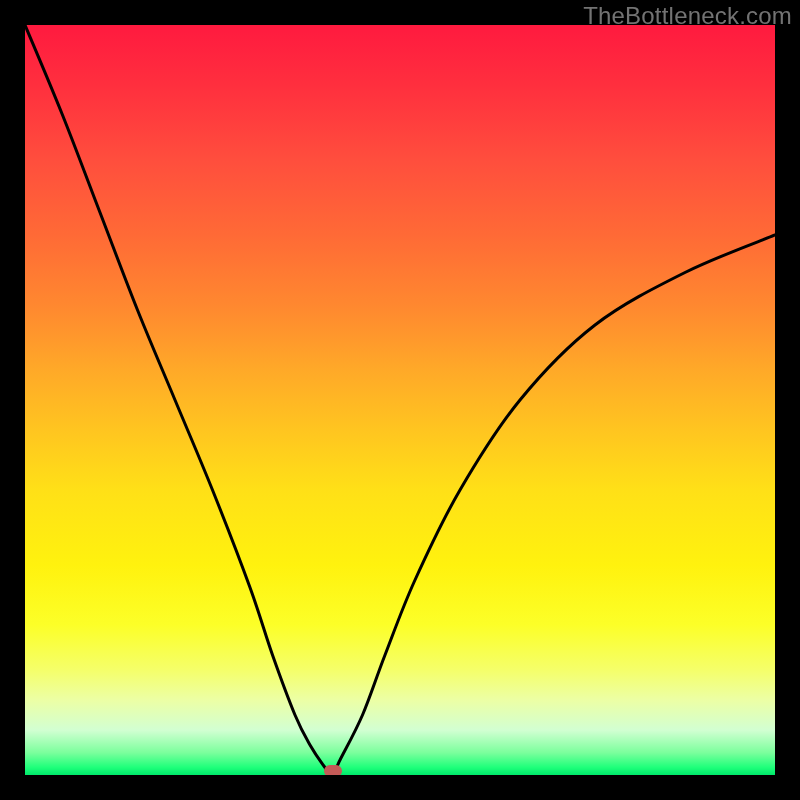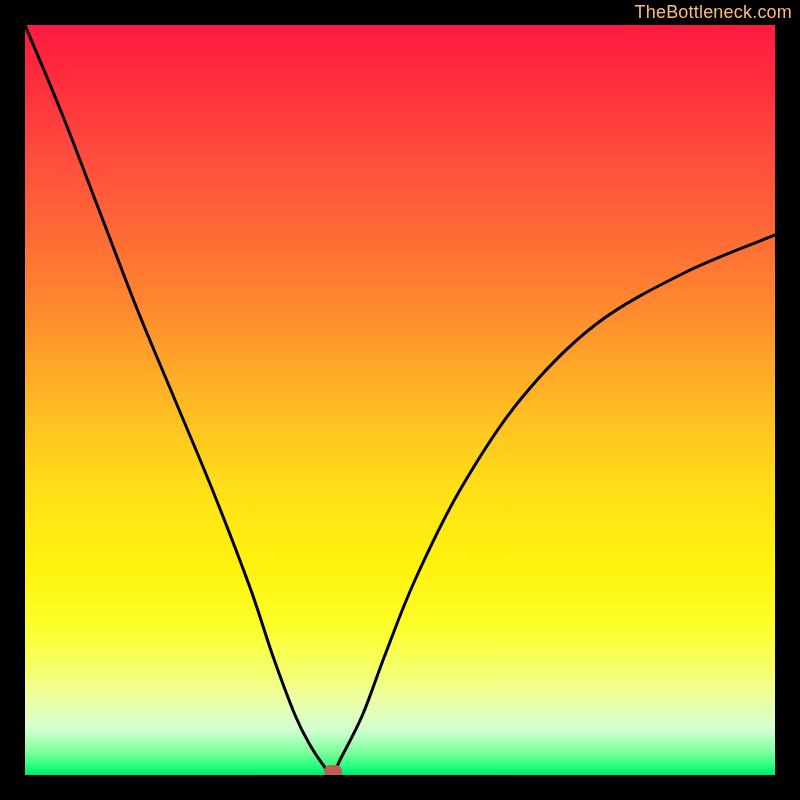--- a/index.html
+++ b/index.html
@@ -14,22 +14,22 @@
   .frame {
     position: relative;
     width: 800px;
     height: 800px;
     background: #000;
   }
   .watermark {
     position: absolute;
     top: 2px;
     right: 8px;
-    color: #fdba74;
-    font-size: 18px;
+    color: #737373;
+    font-size: 24px;
     font-weight: 500;
     letter-spacing: 0.2px;
     z-index: 20;
   }
   .plot {
     position: absolute;
     left: 25px;
     top: 25px;
     width: 750px;
     height: 750px;

